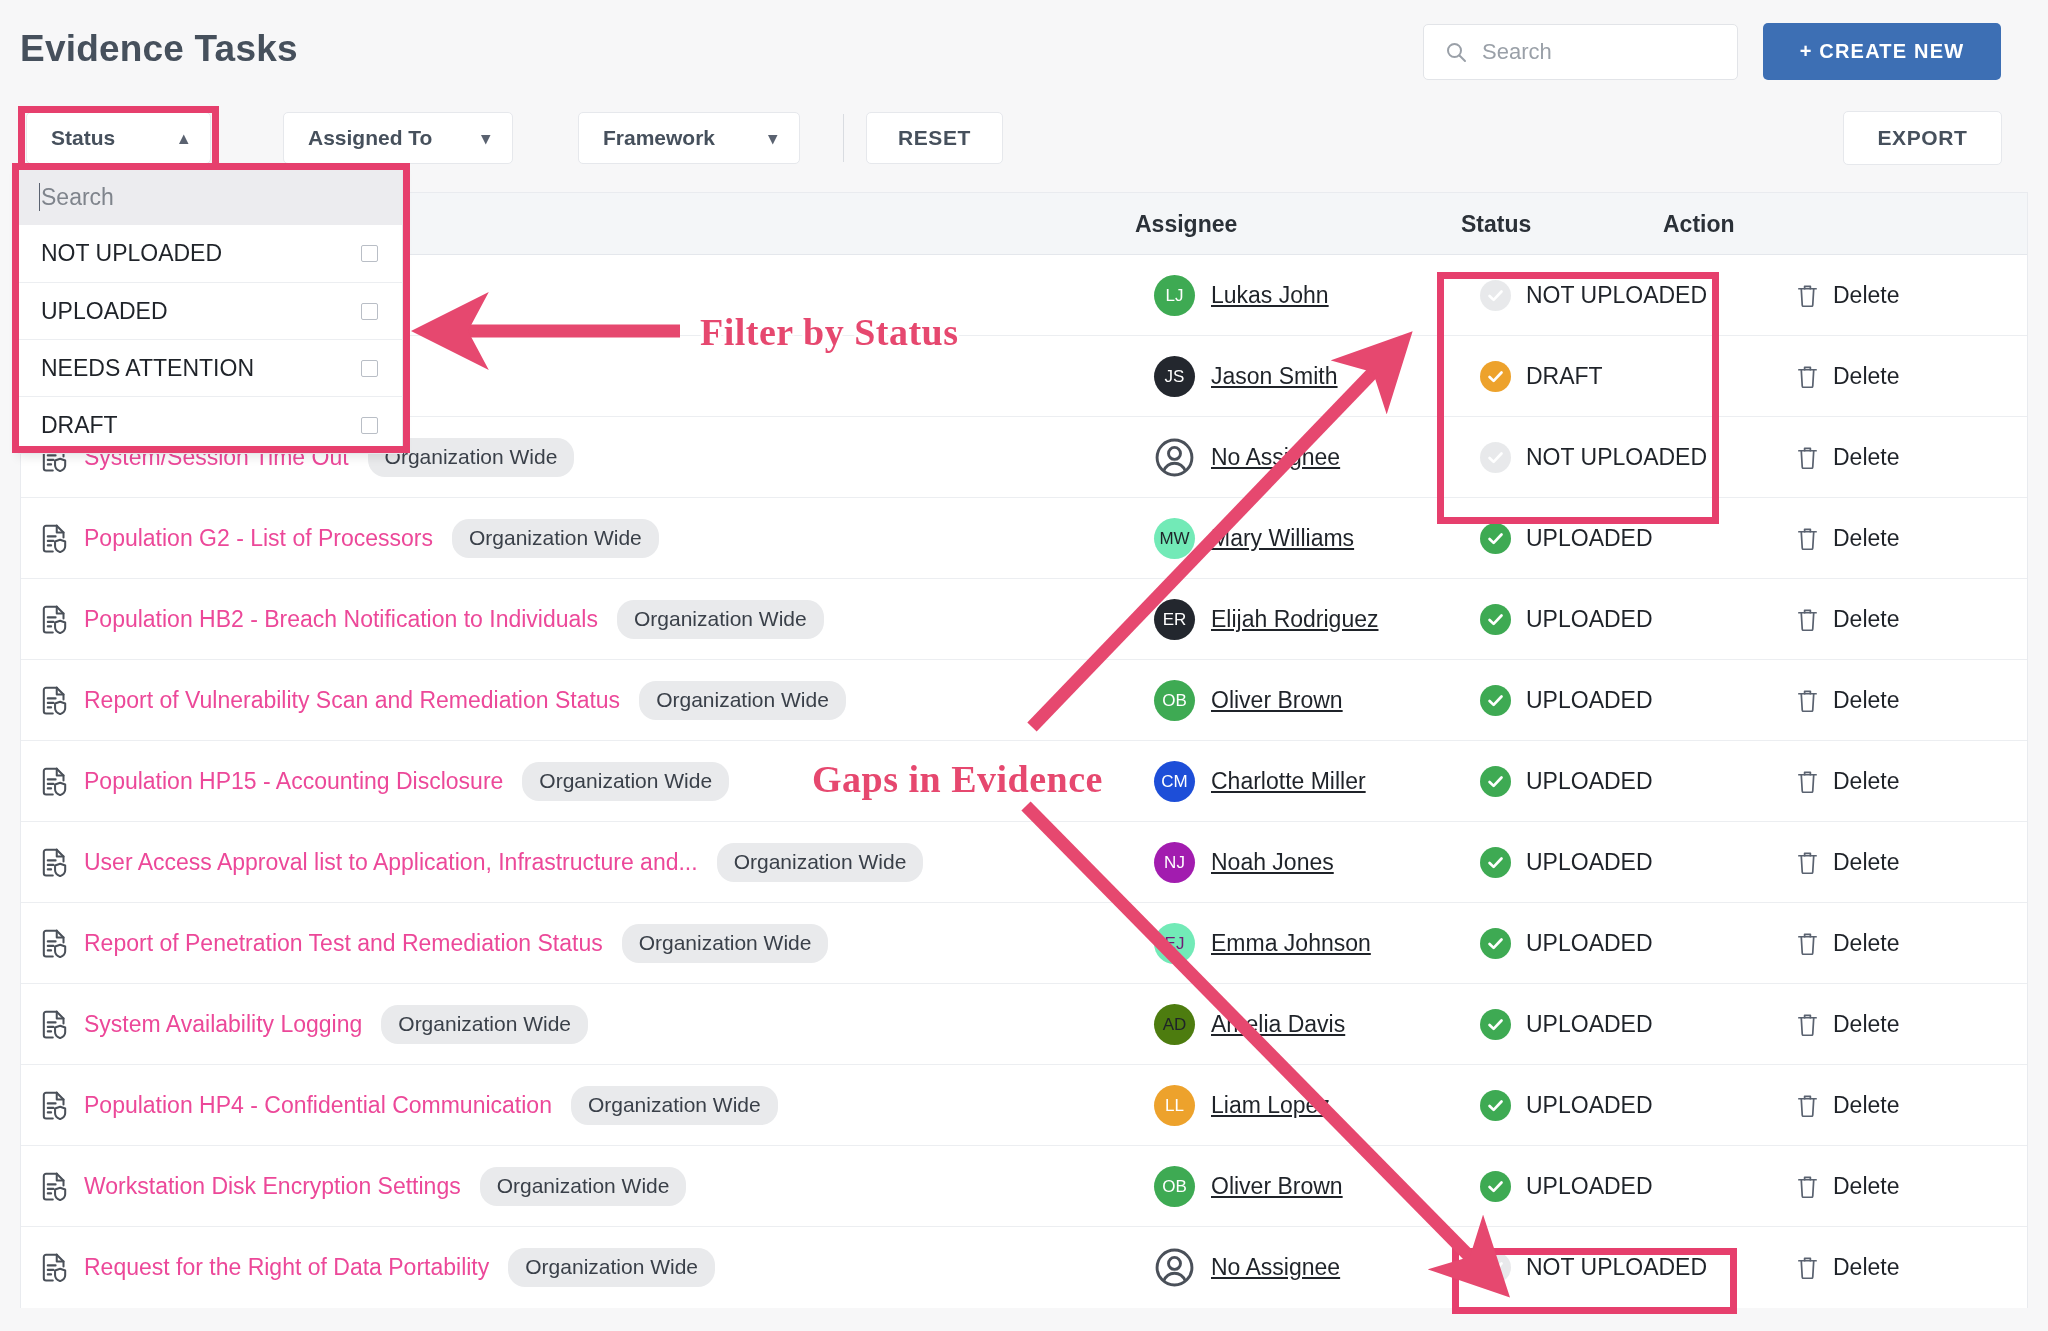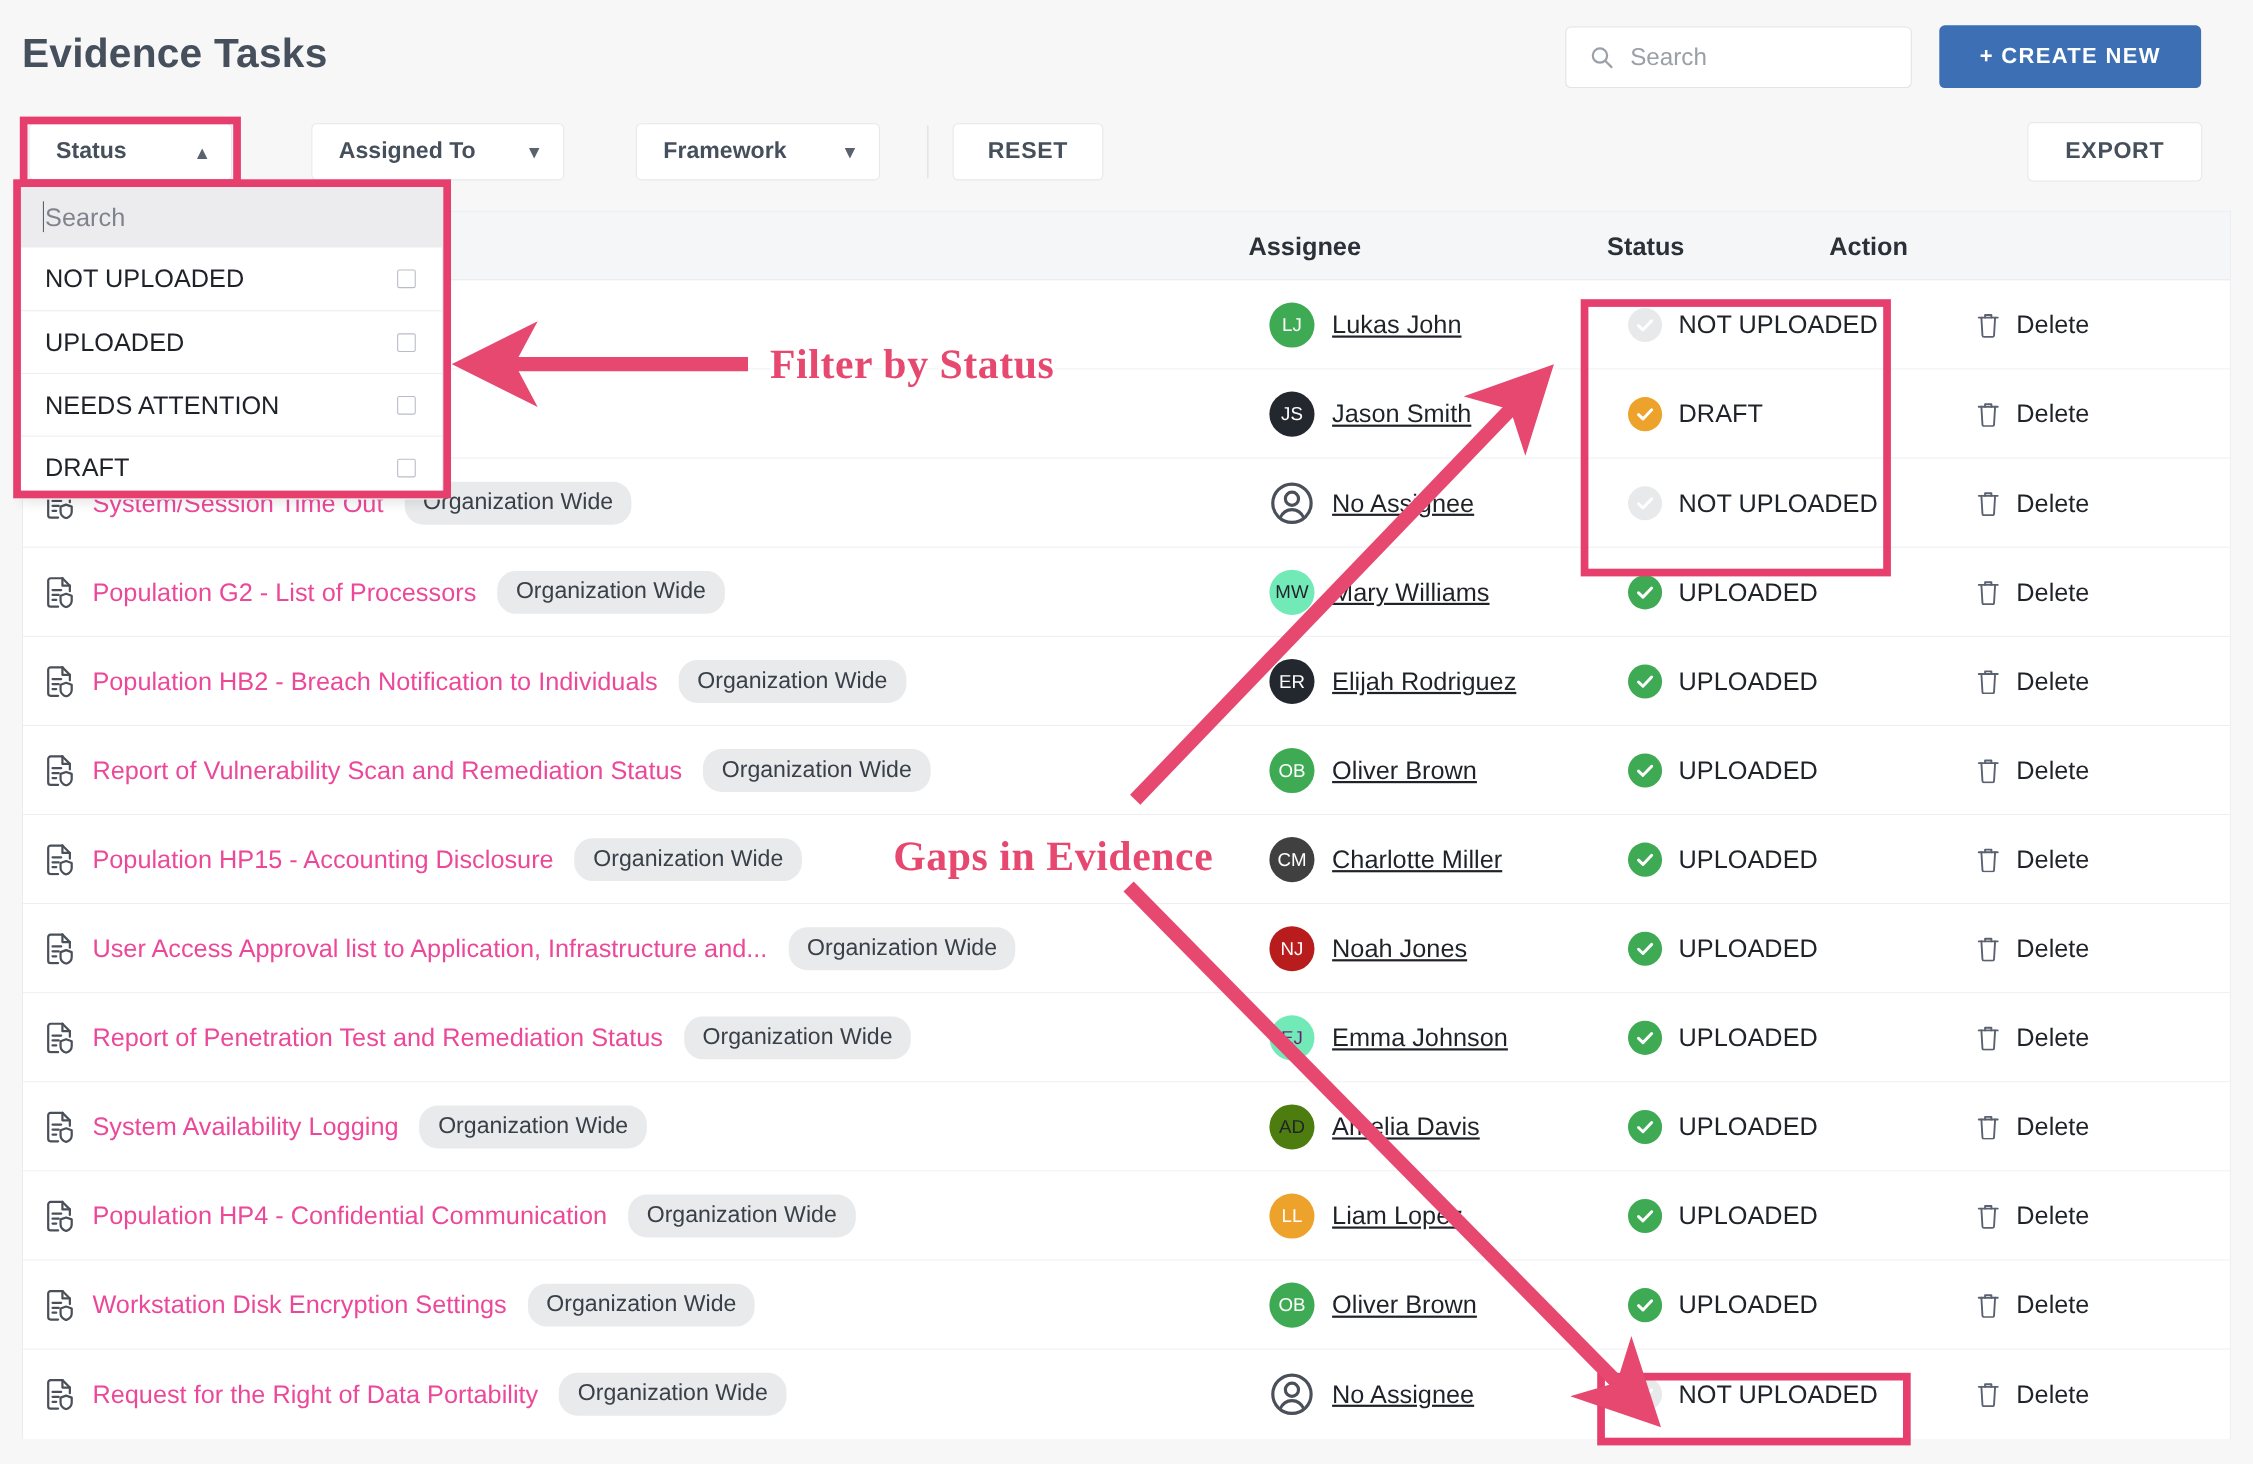--- a/index.html
+++ b/index.html
@@ -517,21 +517,21 @@
                 <path d="M14 1.5V7.5H20"></path>
                 <line x1="6" y1="11" x2="13" y2="11"></line>
                 <line x1="6" y1="15" x2="11" y2="15"></line>
                 <line x1="6" y1="19" x2="9" y2="19"></line>
                 <path d="M17 14l4.5 1.6v4.1c0 2.5-2.2 4.4-4.5 5.3-2.3-.9-4.5-2.8-4.5-5.3v-4.1z"></path>
               </svg></span>
             <span class="task-title">Population HP15 - Accounting Disclosure</span>
             <span class="scope-chip">Organization Wide</span>
           </div>
           <div class="c-assign">
-            <span class="avatar" style="background: #404040;">CM</span>
+            <span class="avatar" style="background: #1d4ed8;">CM</span>
             <span class="assignee-name">Charlotte Miller</span>
           </div>
           <div class="c-status">
             <span class="st-dot" style="background: rgb(62, 170, 83);">
               <svg viewBox="0 0 24 24" fill="none" stroke="#ffffff" stroke-width="3.4" stroke-linecap="round" stroke-linejoin="round">
                 <polyline points="4.5,12.6 9.6,17.5 19.6,7"></polyline>
               </svg>
             </span>
             <span class="st-label">UPLOADED</span>
           </div>
@@ -552,21 +552,21 @@
                 <path d="M14 1.5V7.5H20"></path>
                 <line x1="6" y1="11" x2="13" y2="11"></line>
                 <line x1="6" y1="15" x2="11" y2="15"></line>
                 <line x1="6" y1="19" x2="9" y2="19"></line>
                 <path d="M17 14l4.5 1.6v4.1c0 2.5-2.2 4.4-4.5 5.3-2.3-.9-4.5-2.8-4.5-5.3v-4.1z"></path>
               </svg></span>
             <span class="task-title">User Access Approval list to Application, Infrastructure and...</span>
             <span class="scope-chip">Organization Wide</span>
           </div>
           <div class="c-assign">
-            <span class="avatar" style="background: #b91c1c; text-align: right;">NJ</span>
+            <span class="avatar" style="background: #a21caf; text-align: right;">NJ</span>
             <span class="assignee-name">Noah Jones</span>
           </div>
           <div class="c-status">
             <span class="st-dot" style="background: rgb(62, 170, 83);">
               <svg viewBox="0 0 24 24" fill="none" stroke="#ffffff" stroke-width="3.4" stroke-linecap="round" stroke-linejoin="round">
                 <polyline points="4.5,12.6 9.6,17.5 19.6,7"></polyline>
               </svg>
             </span>
             <span class="st-label">UPLOADED</span>
           </div>

